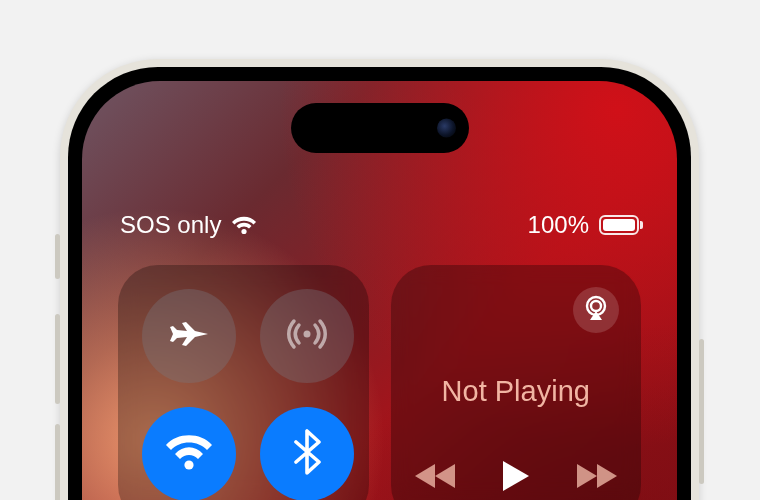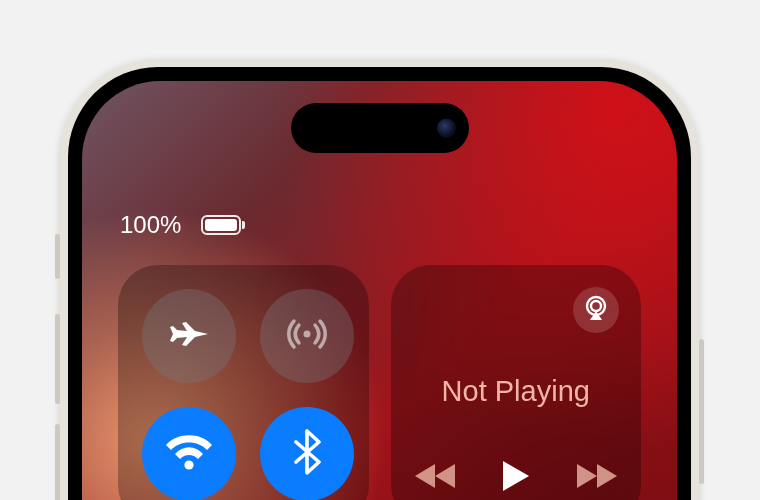--- a/index.html
+++ b/index.html
@@ -72,21 +72,21 @@
     top: 130px;
     left: 38px; right: 38px;
     display: flex;
     justify-content: space-between;
     align-items: center;
     color: #fff;
     font-size: 24px;
     font-weight: 500;
   }
   .status-left { display: flex; align-items: center; gap: 10px; }
-  .status-right { display: flex; align-items: center; gap: 20px; }
+  .status-right { display: flex; align-items: center; gap: 10px; }
   .wifi-ind svg { display: block; }
   .battery {
     width: 40px; height: 20px;
     border: 2px solid rgba(255,255,255,0.9);
     border-radius: 6px;
     position: relative;
   }
   .battery::after {
     content: "";
     position: absolute;
@@ -180,20 +180,30 @@
   <div class="phone-button btn-left-2"></div>
   <div class="phone-button btn-left-3"></div>
   <div class="phone-button btn-right"></div>
 
   <div class="bezel">
     <div class="screen">
 
       <div class="island"></div>
 
       <div class="status-bar">
+        <div class="status-left">
+          <span>SOS only</span>
+          <span class="wifi-ind">
+            <svg width="26" height="20" viewBox="0 0 26 20">
+              <path d="M1 7 C7 0 19 0 25 7 L22.5 9.5 C18 4.6 8 4.6 3.5 9.5 Z" fill="#fff"></path>
+              <path d="M5.5 11 C9.5 6.8 16.5 6.8 20.5 11 L18 13.5 C15.3 10.8 10.7 10.8 8 13.5 Z" fill="#fff"></path>
+              <circle cx="13" cy="16.5" r="2.6" fill="#fff"></circle>
+            </svg>
+          </span>
+        </div>
         <div class="status-right">
           <span>100%</span>
           <span class="battery">
             <span class="battery-fill"></span>
           </span>
         </div>
       </div>
 
       <div class="panels">
 

